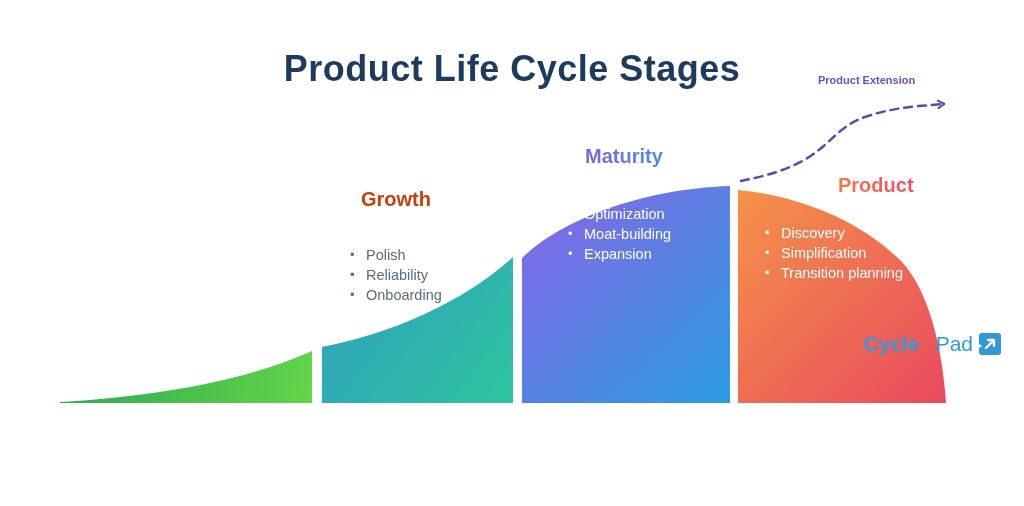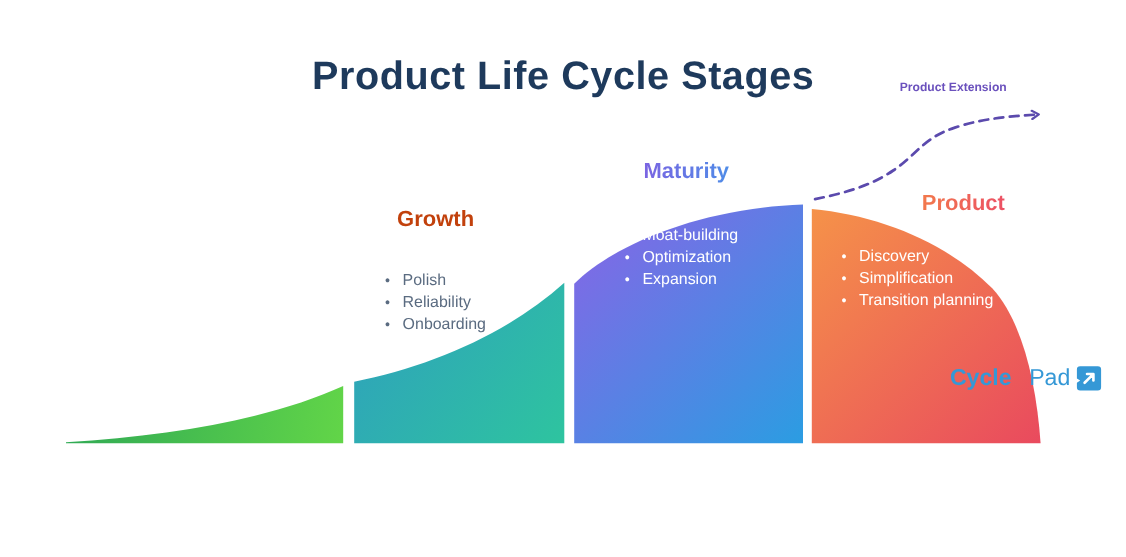--- a/index.html
+++ b/index.html
@@ -106,22 +106,22 @@
     <ul class="stage-list">
       <li>Polish</li>
       <li>Reliability</li>
       <li>Onboarding</li>
     </ul>
   </section>
 
   <section class="stage stage-2">
     <h2 class="stage-title">Maturity</h2>
     <ul class="stage-list light">
+      <li>Optimization</li>
       <li>Moat-building</li>
-      <li>Optimization</li>
       <li>Expansion</li>
     </ul>
   </section>
 
   <section class="stage stage-3">
     <h2 class="stage-title">Product</h2>
     <ul class="stage-list light">
       <li>Discovery</li>
       <li>Simplification</li>
       <li>Transition planning</li>

